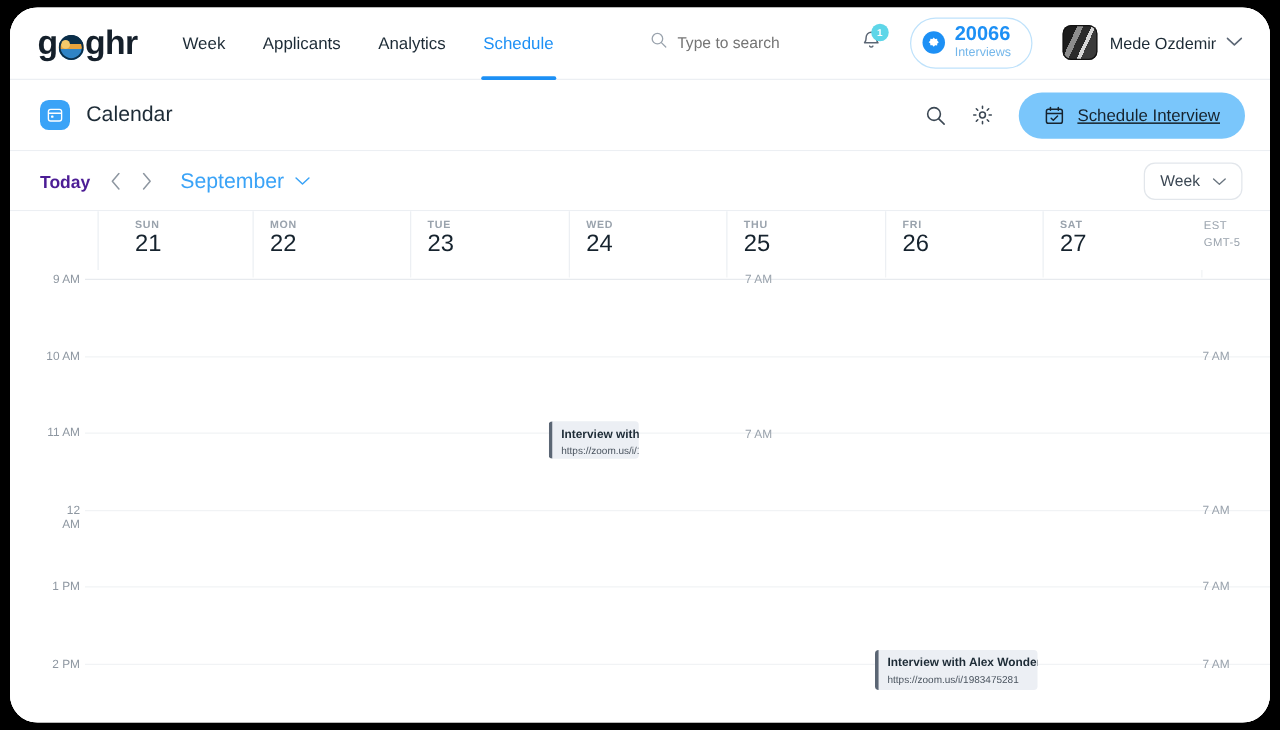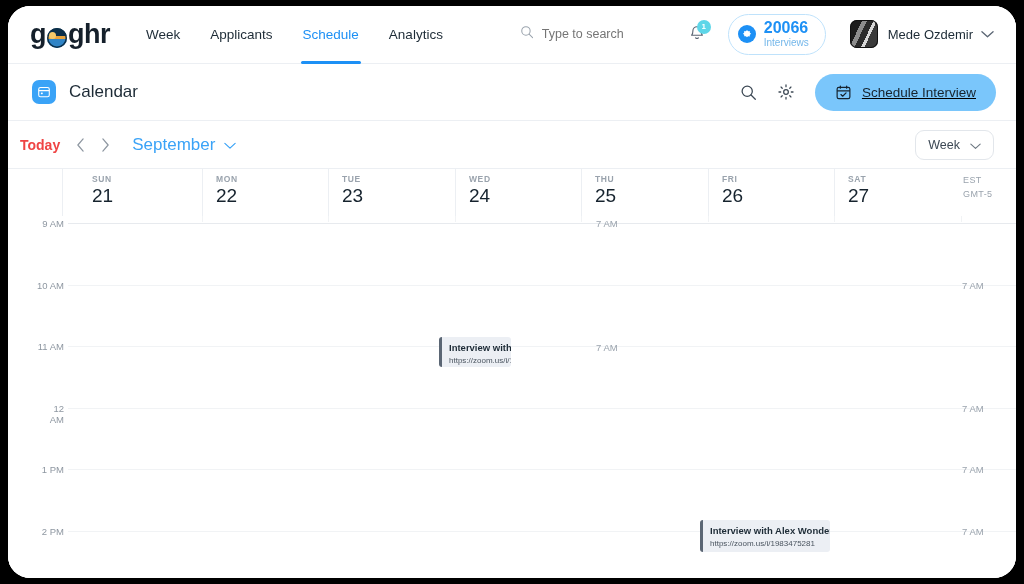--- a/index.html
+++ b/index.html
@@ -98,21 +98,21 @@
     font-family:"Liberation Sans",sans-serif; font-size:13.5px; color:#16232e;
   }
   .schedule-btn .sb-ico{ margin-right:10px; display:flex; }
 
   
   .toolbar{
     position:absolute; left:0; top:115px; width:1008px; height:48px;
     display:flex; align-items:center; background:#fff;
     border-bottom:1px solid #eceff3;
   }
-  .today-btn{ margin-left:12px; font-size:14px; font-weight:700; color:#ef4444; cursor:pointer; }
+  .today-btn{ margin-left:24px; font-size:14px; font-weight:700; color:#4c1d95; cursor:pointer; }
   .navarrow{ margin-left:16px; cursor:pointer; display:flex; }
   .month-sel{ margin-left:22px; display:flex; align-items:center; cursor:pointer; }
   .month-txt{ font-size:17px; color:#3aa3f7; font-weight:500; margin-right:9px; }
   .week-sel{
     margin-left:auto; margin-right:22px; display:flex; align-items:center;
     border:1px solid #e2e6eb; border-radius:9px; height:30px; padding:0 12px; cursor:pointer;
   }
   .week-txt{ font-size:12.5px; color:#3c4854; margin-right:10px; }
 
   
@@ -152,22 +152,22 @@
 
     <div class="logo">
       <span class="glyph">g</span>
       <span class="globe"></span>
       <span class="glyph">ghr</span>
     </div>
 
     <div class="nav-links">
       <div class="nav-link">Week</div>
       <div class="nav-link">Applicants</div>
+      <div class="nav-link">Analytics</div>
       <div class="nav-link active">Schedule</div>
-      <div class="nav-link">Analytics</div>
     </div>
 
     <div class="nav-right">
 
       <div class="search-box">
         <span class="sicon">
           <svg width="14" height="14" viewBox="0 0 20 20" fill="none">
             <circle cx="8.5" cy="8.5" r="6" stroke="#9aa3ad" stroke-width="1.5"></circle>
             <line x1="13" y1="13" x2="18" y2="18" stroke="#9aa3ad" stroke-width="1.5" stroke-linecap="round"></line>
           </svg>
@@ -274,21 +274,21 @@
       </span>
     </div>
   </div>
 
   <div class="cal">
     <div class="dayhead" id="dayhead">
       <div class="tzbox">
         <div class="tz">EST</div>
         <div class="tz">GMT-5</div>
       </div>
-    <div class="daycol-head" style="left: 54px; width: 127px; padding-left: 29px;">
+    <div class="daycol-head" style="left: 70px; width: 127px; padding-left: 29px;">
             <div class="dow">SUN</div>
             <div class="dnum">21</div>
           </div>
           <div class="daycol-head" style="left: 194px; width: 126px;">
             <div class="dow">MON</div>
             <div class="dnum">22</div>
           </div>
           <div class="daycol-head" style="left: 320px; width: 127px;">
             <div class="dow">TUE</div>
             <div class="dnum">23</div>

